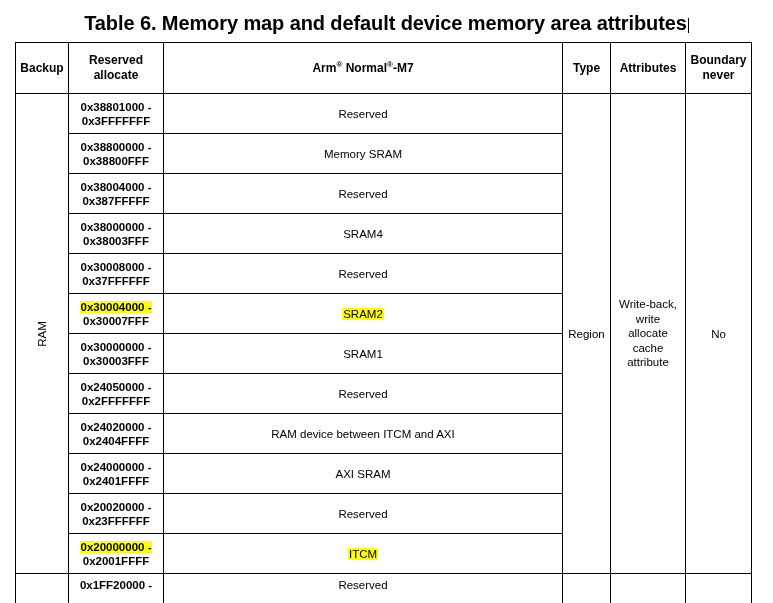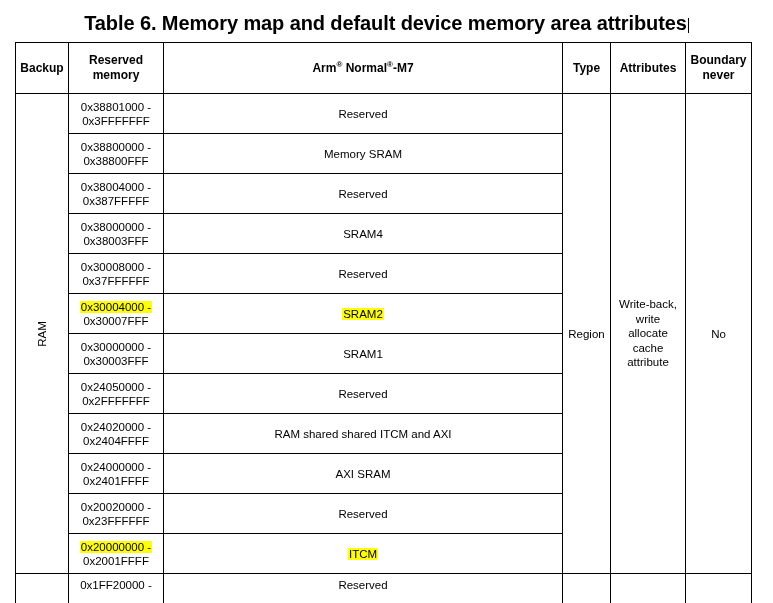--- a/index.html
+++ b/index.html
@@ -111,20 +111,21 @@
   .region-label span {
     transform: rotate(-90deg);
     white-space: nowrap;
     font-size: 11.5px;
   }
 
   td.boundary {
     font-size: 11.5px;
     line-height: 16px;
     padding: 0 4px;
+    font-weight: bold;
   }
   td.boundary .ln {
     display: block;
     white-space: nowrap;
   }
   td.desc {
     font-size: 11.5px;
   }
   td.type, td.attr, td.exec {
     font-size: 11.5px;
@@ -162,21 +163,21 @@
         <col class="c-desc">
         <col class="c-type">
         <col class="c-attr">
         <col class="c-exec">
       </colgroup>
       <thead>
         <tr>
           <th>Backup</th>
           <th>
             <span>Reserved</span><br>
-            <span>memory</span>
+            <span>allocate</span>
           </th>
           <th><span>Arm</span><span class="sup">®</span><span> Normal</span><span class="sup">®</span><span>-M7</span></th>
           <th>Type</th>
           <th>Attributes</th>
           <th>
             <span>Boundary</span><br>
             <span>never</span>
           </th>
         </tr>
       </thead>
@@ -245,21 +246,21 @@
               <span class="ln">0x24050000 -</span>
               <span class="ln">0x2FFFFFFF</span>
             </td>
             <td class="desc">Reserved</td>
           </tr>
           <tr>
             <td class="boundary">
               <span class="ln">0x24020000 -</span>
               <span class="ln">0x2404FFFF</span>
             </td>
-            <td class="desc">RAM shared shared ITCM and AXI</td>
+            <td class="desc">RAM device between ITCM and AXI</td>
           </tr>
           <tr>
             <td class="boundary">
               <span class="ln">0x24000000 -</span>
               <span class="ln">0x2401FFFF</span>
             </td>
             <td class="desc">AXI SRAM</td>
           </tr>
           <tr>
             <td class="boundary">

